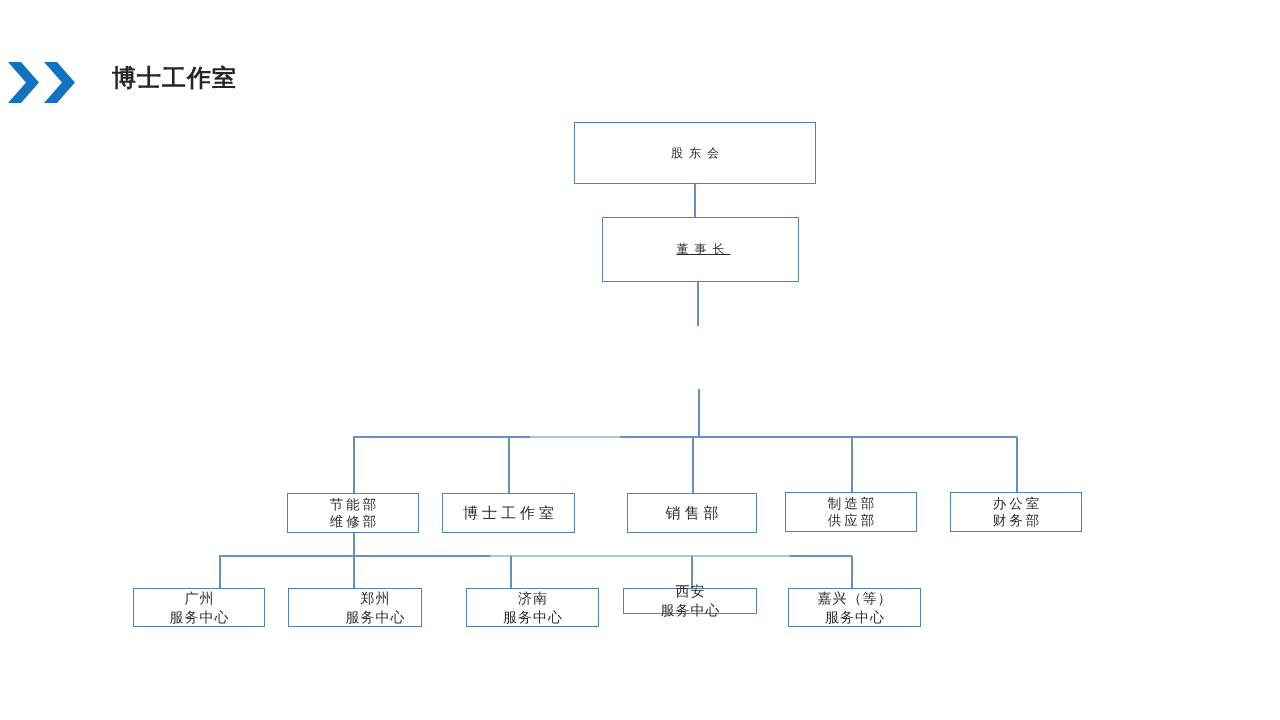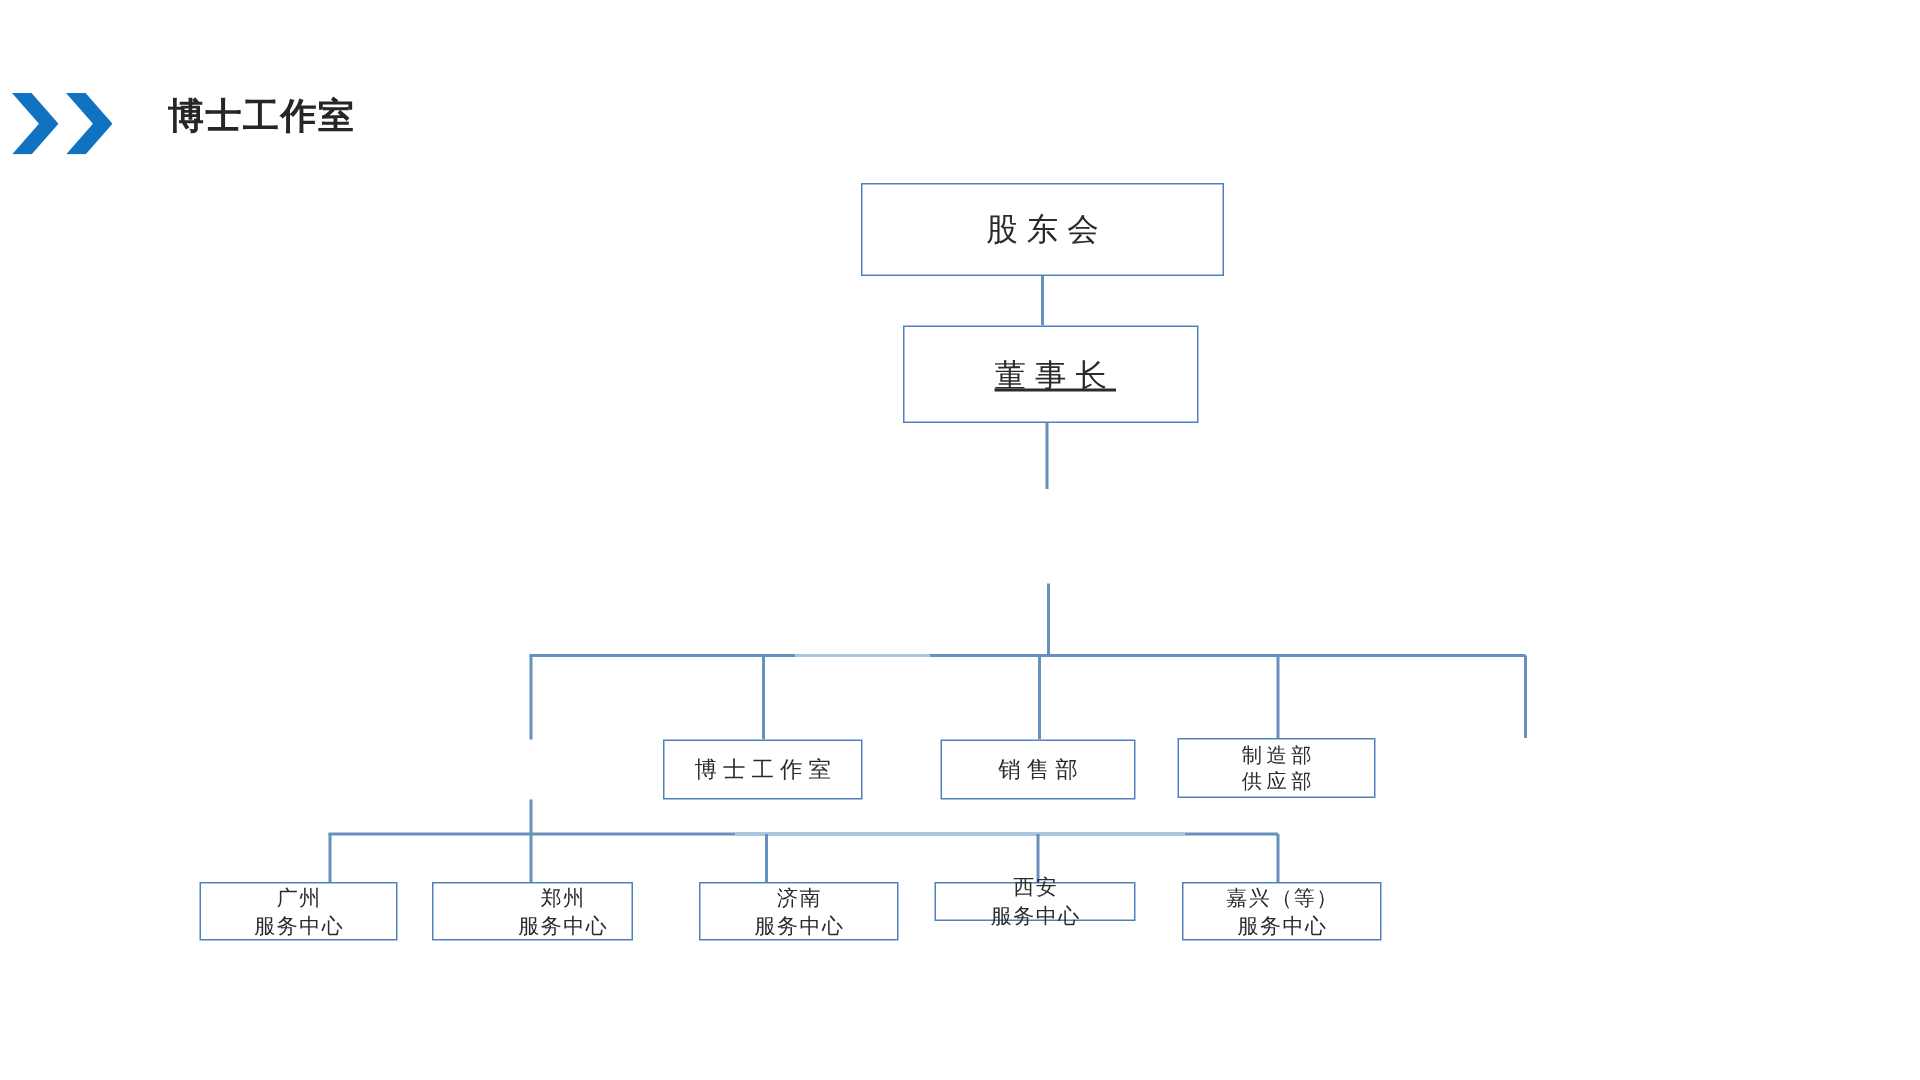--- a/index.html
+++ b/index.html
@@ -26,21 +26,21 @@
   }
 
   
   .obox {
     position: absolute; background: #ffffff;
     border: 1.5px solid #4F81BD; box-sizing: border-box;
     display: flex; flex-direction: column;
     align-items: center; justify-content: center;
     color: #2b2b2b; text-align: center;
   }
-  .lvl   { font-size: 21px; }
+  .lvl   { font-size: 12px; }
   .lvl .ln { letter-spacing: 6px; margin-right: -6px; }
   .dept  { font-size: 13.5px; line-height: 17px; }
   .dept .ln { letter-spacing: 3px; margin-right: -3px; }
   .dept1 { font-size: 15px; }
   .dept1 .ln { letter-spacing: 4px; margin-right: -4px; }
   .sc    { font-size: 14px; line-height: 19px; }
   .sc .ln { letter-spacing: 1px; margin-right: -1px; }
 
   #b-l1 { left: 574px; top: 122px; width: 242px; height: 62px; }
   #b-l2 { left: 602px; top: 217px; width: 197px; height: 65px; text-decoration: underline; }
@@ -113,29 +113,37 @@
   <div class="cline vline" id="ds3"></div>
   <div class="cline vline" id="ds4"></div>
 
   <div class="obox lvl" id="b-l1">
     <span class="ln">股东会</span>
   </div>
   <div class="obox lvl" id="b-l2">
     <span class="ln">董事长</span>
   </div>
 
+  <div class="obox dept" id="b-d0">
+    <span class="ln">节能部</span>
+    <span class="ln">维修部</span>
+  </div>
   <div class="obox dept1" id="b-d1">
     <span class="ln">博士工作室</span>
   </div>
   <div class="obox dept1" id="b-d2">
     <span class="ln">销售部</span>
   </div>
   <div class="obox dept" id="b-d3">
     <span class="ln">制造部</span>
     <span class="ln">供应部</span>
+  </div>
+  <div class="obox dept" id="b-d4">
+    <span class="ln">办公室</span>
+    <span class="ln">财务部</span>
   </div>
 
   <div class="obox sc" id="b-s0">
     <span class="ln">广州</span>
     <span class="ln">服务中心</span>
   </div>
   <div class="obox sc" id="b-s1">
     <span class="ln">郑州</span>
     <span class="ln">服务中心</span>
   </div>

